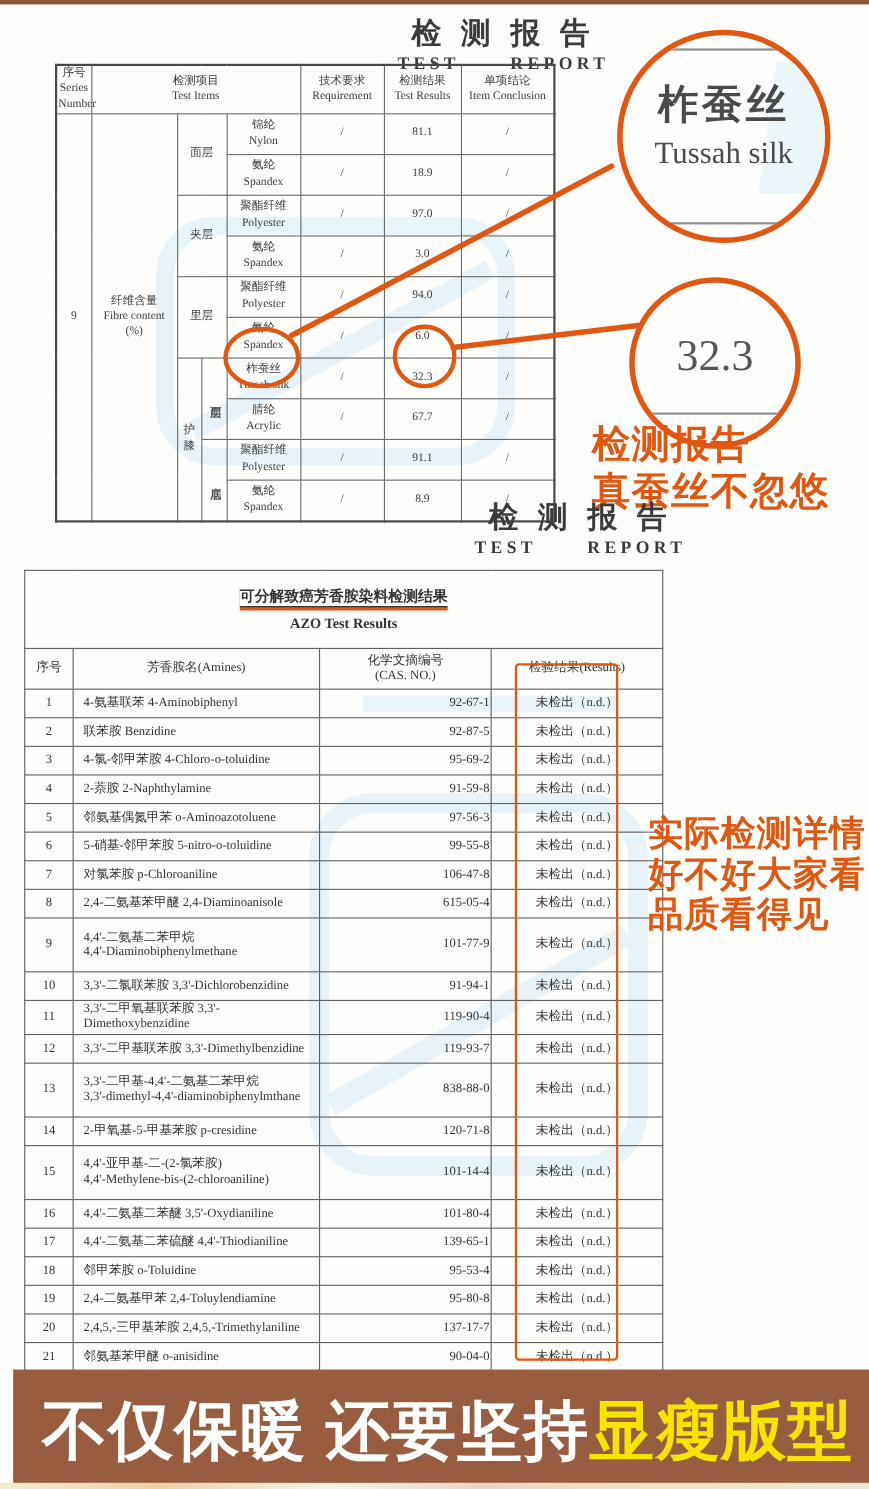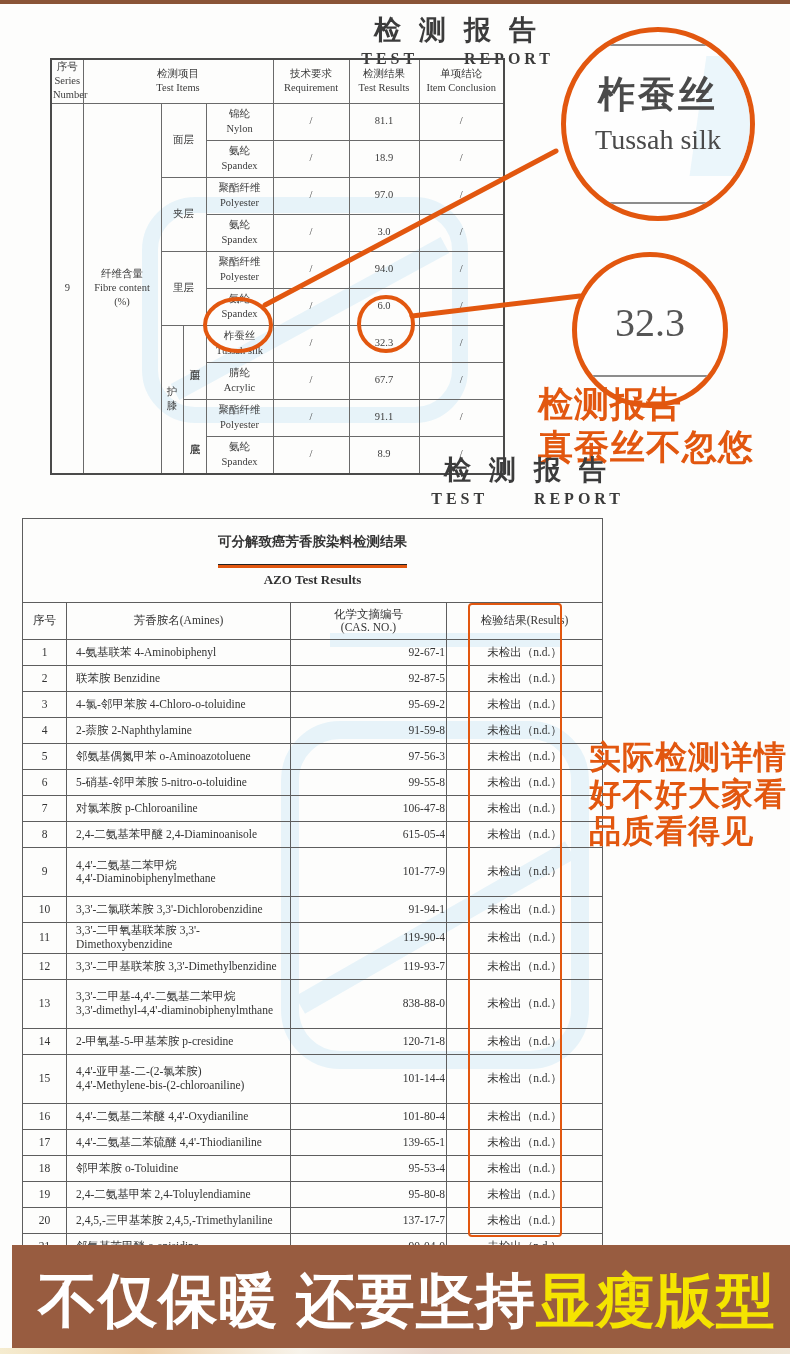--- a/index.html
+++ b/index.html
@@ -33,21 +33,21 @@
   .fiber tbody td { height:36px; font-weight:400; }
   .fiber .vert { writing-mode:vertical-rl; text-orientation:upright; letter-spacing:1px; padding:0; }
 
   
   .azo { position:absolute; left:22px; top:518px; width:580px; border:1.5px solid #3f3f3f; }
   .azo th, .azo td {
     border:1px solid #5e5e5e; vertical-align:middle; font-size:11.5px; color:#333;
     line-height:1.2; white-space:pre-line;
   }
   .azo .azo-title-cell { height:52px; text-align:center; border-bottom:1px solid #5e5e5e; font-weight:700; }
-  .azo-title-cn { display:inline-block; font-size:13.5px; border-bottom:1px solid #222; box-shadow:0 3px 0 var(--accent,#e2570f); padding-bottom:14px; }
+  .azo-title-cn { display:inline-block; font-size:13.5px; border-bottom:1px solid #222; box-shadow:0 3px 0 var(--accent,#e2570f); padding-bottom:1px; }
   .azo-title-en { font-size:13px; margin-top:7px; font-weight:700; }
   .azo thead .colhead th { height:34px; font-weight:400; text-align:center; }
   .azo td.c-no { text-align:center; }
   .azo td.c-name { text-align:left; padding-left:9px; }
   .azo td.c-cas { text-align:right; }
   .azo td.c-res { text-align:center;margin-top:12px; }
   .azo tr.h1 td { height:23px; }
   .azo tr.h2 td { height:46px; }
 
   .orange-rect { position:absolute; left:468px; top:603px; width:90px; height:630px;
@@ -360,21 +360,21 @@
         </tr>
         <tr class="h2">
           <td class="c-no">15</td>
           <td class="c-name">4,4'-亚甲基-二-(2-氯苯胺)
 4,4'-Methylene-bis-(2-chloroaniline)</td>
           <td class="c-cas">101-14-4</td>
           <td class="c-res">未检出（n.d.）</td>
         </tr>
         <tr class="h1">
           <td class="c-no">16</td>
-          <td class="c-name">4,4'-二氨基二苯醚 4,4'-Oxydianiline</td>
+          <td class="c-name">4,4'-二氨基二苯醚 3,5'-Oxydianiline</td>
           <td class="c-cas">101-80-4</td>
           <td class="c-res">未检出（n.d.）</td>
         </tr>
         <tr class="h1">
           <td class="c-no">17</td>
           <td class="c-name">4,4'-二氨基二苯硫醚 4,4'-Thiodianiline</td>
           <td class="c-cas">139-65-1</td>
           <td class="c-res">未检出（n.d.）</td>
         </tr>
         <tr class="h1">

